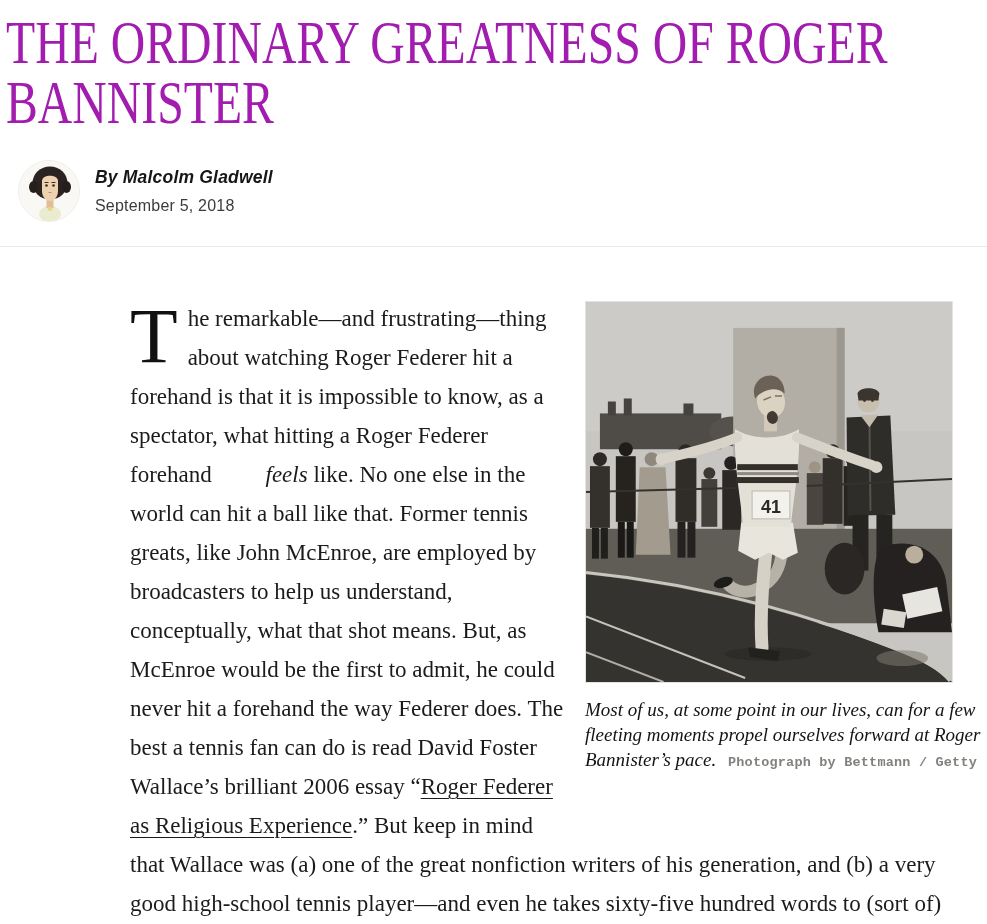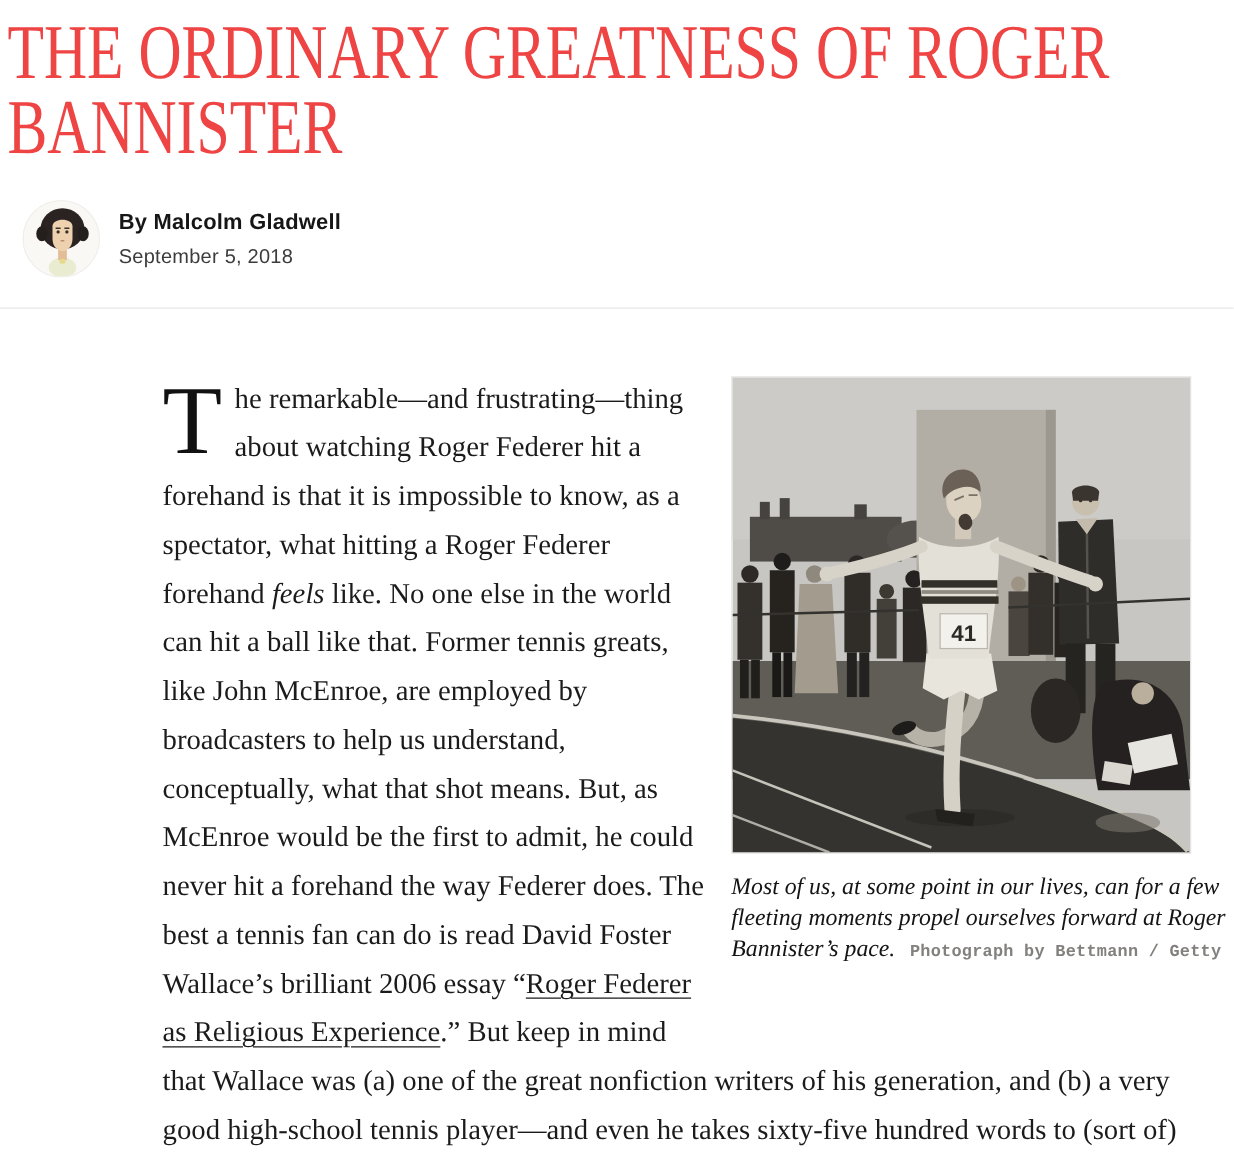--- a/index.html
+++ b/index.html
@@ -8,39 +8,39 @@
 
   .page { width: 987px; padding: 10px 0 20px 0; }
 
   
   h1.title {
     margin: 2px 0 28px 6px;
     font-family: "Liberation Serif", serif;
     font-weight: 400;
     font-size: 62px;
     line-height: 60px;
-    color: #ef4444;
+    color: #a21caf;
     letter-spacing: 0px;
   }
   h1.title .title-line {
     display: block;
     white-space: nowrap;
     transform: scaleX(0.77);
     transform-origin: left center;
   }
 
   
   .byline-row { display: flex; align-items: center; gap: 15px; margin: 0 0 0 18px; }
   .avatar {
     width: 62px; height: 62px; border-radius: 50%;
     overflow: hidden; background: #faf8f5; border: 1px solid #f0eeea;
     flex: 0 0 auto;
   }
   .byline-text { font-family: "Liberation Sans", sans-serif; }
-  .byline-name { font-size: 17.5px; font-weight: bold; color: #161616; letter-spacing: .2px; }
+  .byline-name { font-size: 17.5px; font-weight: bold; color: #161616; letter-spacing: .2px; font-style: italic; }
   .byline-date { font-size: 16px; color: #3c3c3c; margin-top: 9px; letter-spacing: .2px; }
 
   .divider { border: none; border-top: 1px solid #e8e8e6; margin: 24px 0 0 0; }
 
   
   .article-body {
     padding: 52px 2px 0 130px;
     font-size: 23px;
     line-height: 39px;
     color: #1b1b1b;
@@ -72,21 +72,21 @@
   }
 
   p.lead { margin: 0; }
   .dropcap {
     float: left;
     font-size: 78px;
     line-height: 62px;
     padding: 6px 10px 0 0;
     color: #111;
   }
-  em.feels { font-style: italic; }
+  em.feels { font-style: italic; margin-left: 48px; }
   a.essay-link {
     color: inherit;
     text-decoration: underline;
     text-decoration-thickness: 1px;
     text-underline-offset: 4px;
     cursor: pointer;
   }
 </style>
 </head>
 <body>

